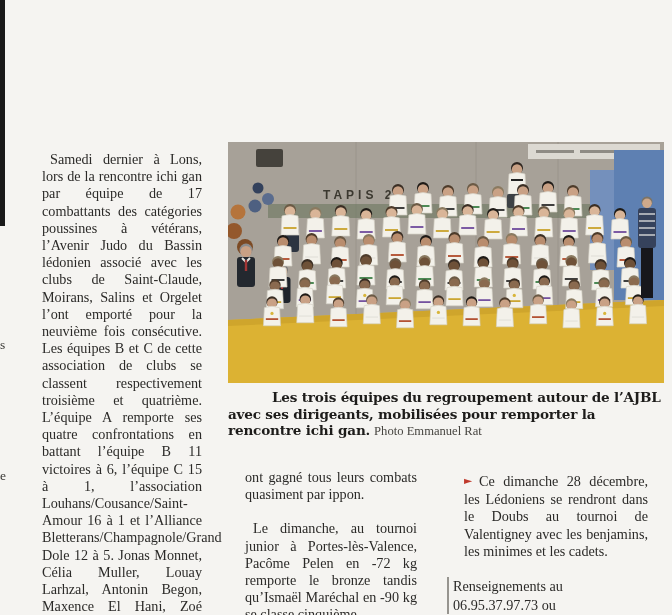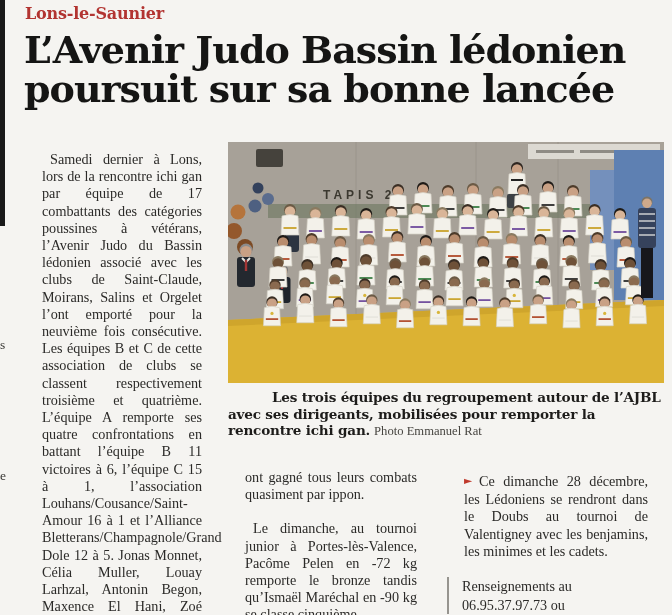--- a/index.html
+++ b/index.html
@@ -45,39 +45,34 @@
     font-family:"DejaVu Serif", serif; font-weight:bold;
     font-size:13.6px; color:#1d1c1a; letter-spacing:-0.2px;margin-left:44px;
   }
   .cap-credit{font-size:12.6px; color:#474540;}
 
   .arrow-icon{
     color:#c0392b; font-size:10.5px; margin-right:7px;
     position:relative; top:-2px; font-family:"DejaVu Sans", sans-serif;
   }
   .contact{
-    margin-top:4px; border-left:2px solid #96948f; padding-left:13px;
+    margin-top:4px; border-left:2px solid #96948f; padding-left:4px;
     font-size:14.2px; line-height:18.5px; text-align:left;
   }
 </style>
 </head>
 <body>
 
 <div class="page">
 
   <div class="col-rule"></div>
   <span class="stray stray-s">s</span>
   <span class="stray stray-e">e</span>
 
-  <div class="kicker">Lons-le-Saunier</div>
-
-  <h1 class="headline">
-    <span>L’Avenir Judo Bassin lédonien</span>
-    <span>poursuit sur sa bonne lancée</span>
-  </h1>
+
 
   <div class="col-left bodytext">
     <p class="indent">Samedi dernier à Lons, lors de la rencontre ichi gan par équipe de 17 combattants des catégories poussines à vétérans, l’Avenir Judo du Bassin lédonien associé avec les clubs de Saint-Claude, Moirans, Salins et Orgelet l’ont emporté pour la neuvième fois consécutive. Les équipes B et C de cette association de clubs se classent respectivement troisième et quatrième. L’équipe A remporte ses quatre confrontations en battant l’équipe B 11 victoires à 6, l’équipe C 15 à 1, l’association Louhans/Cousance/Saint-Amour 16 à 1 et l’Alliance Bletterans/Champagnole/Grand Dole 12 à 5. Jonas Monnet, Célia Muller, Louay Larhzal, Antonin Begon, Maxence El Hani, Zoé Devinaz, Antoine Speyer-Pays, Trystan Begon, Laura Sousa Silva Esteves, Elias Lakhal et Alexandre Milési de l’équipe A</p>
   </div>
 
   <div class="photo-wrap">
     <svg width="436" height="241" viewBox="0 0 436 241">
 
       <rect x="0" y="0" width="436" height="178" fill="#a7a198"></rect>
       <line x1="128" y1="0" x2="128" y2="172" stroke="#9a948b" stroke-width="1"></line>

